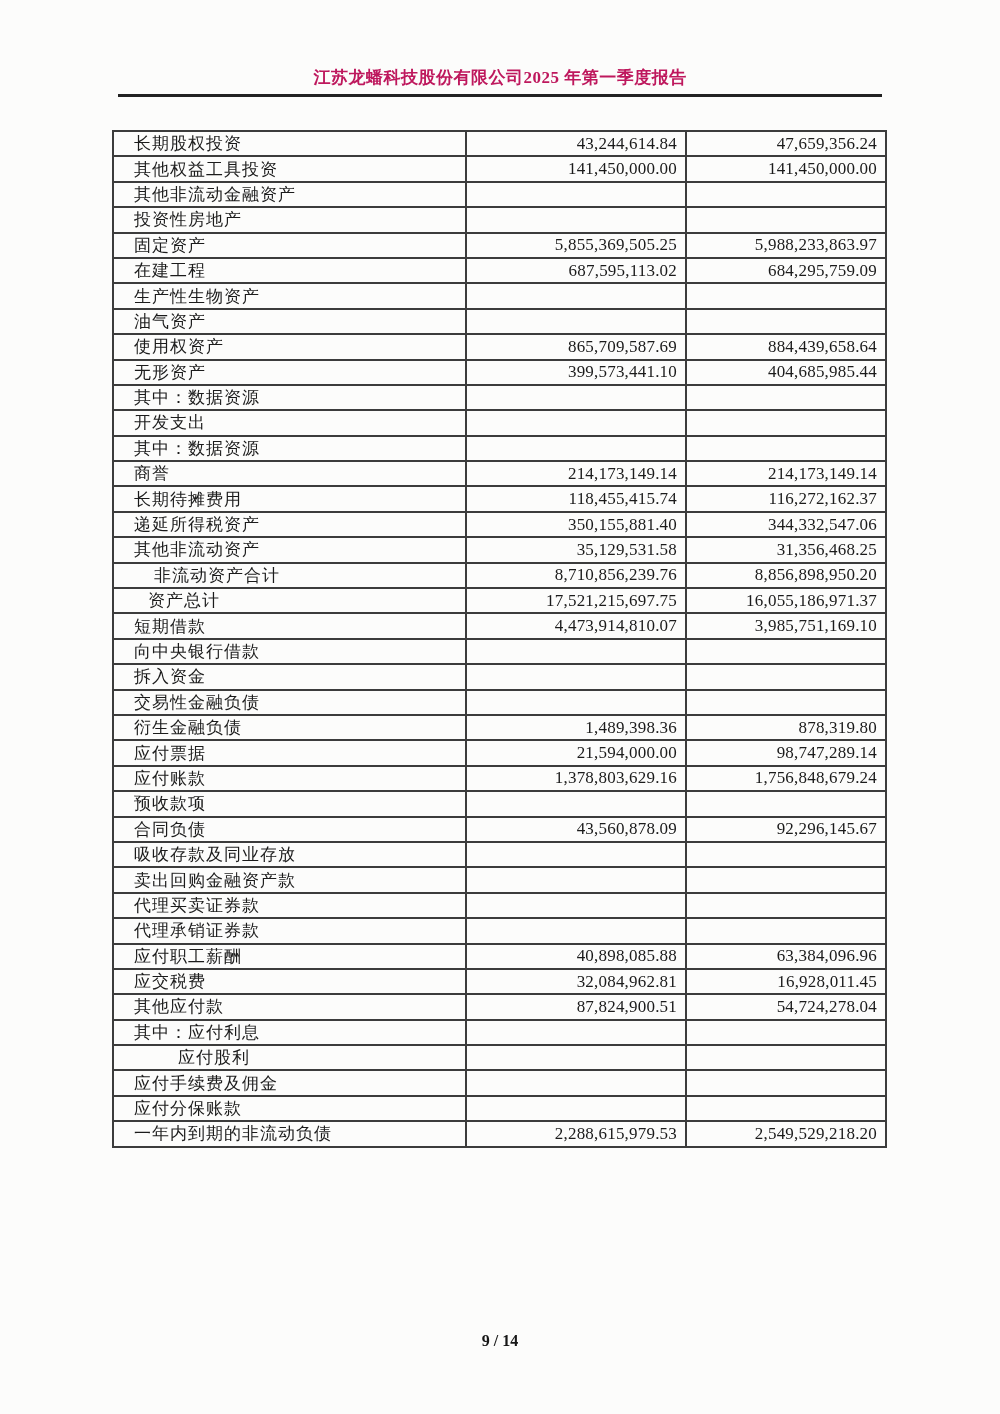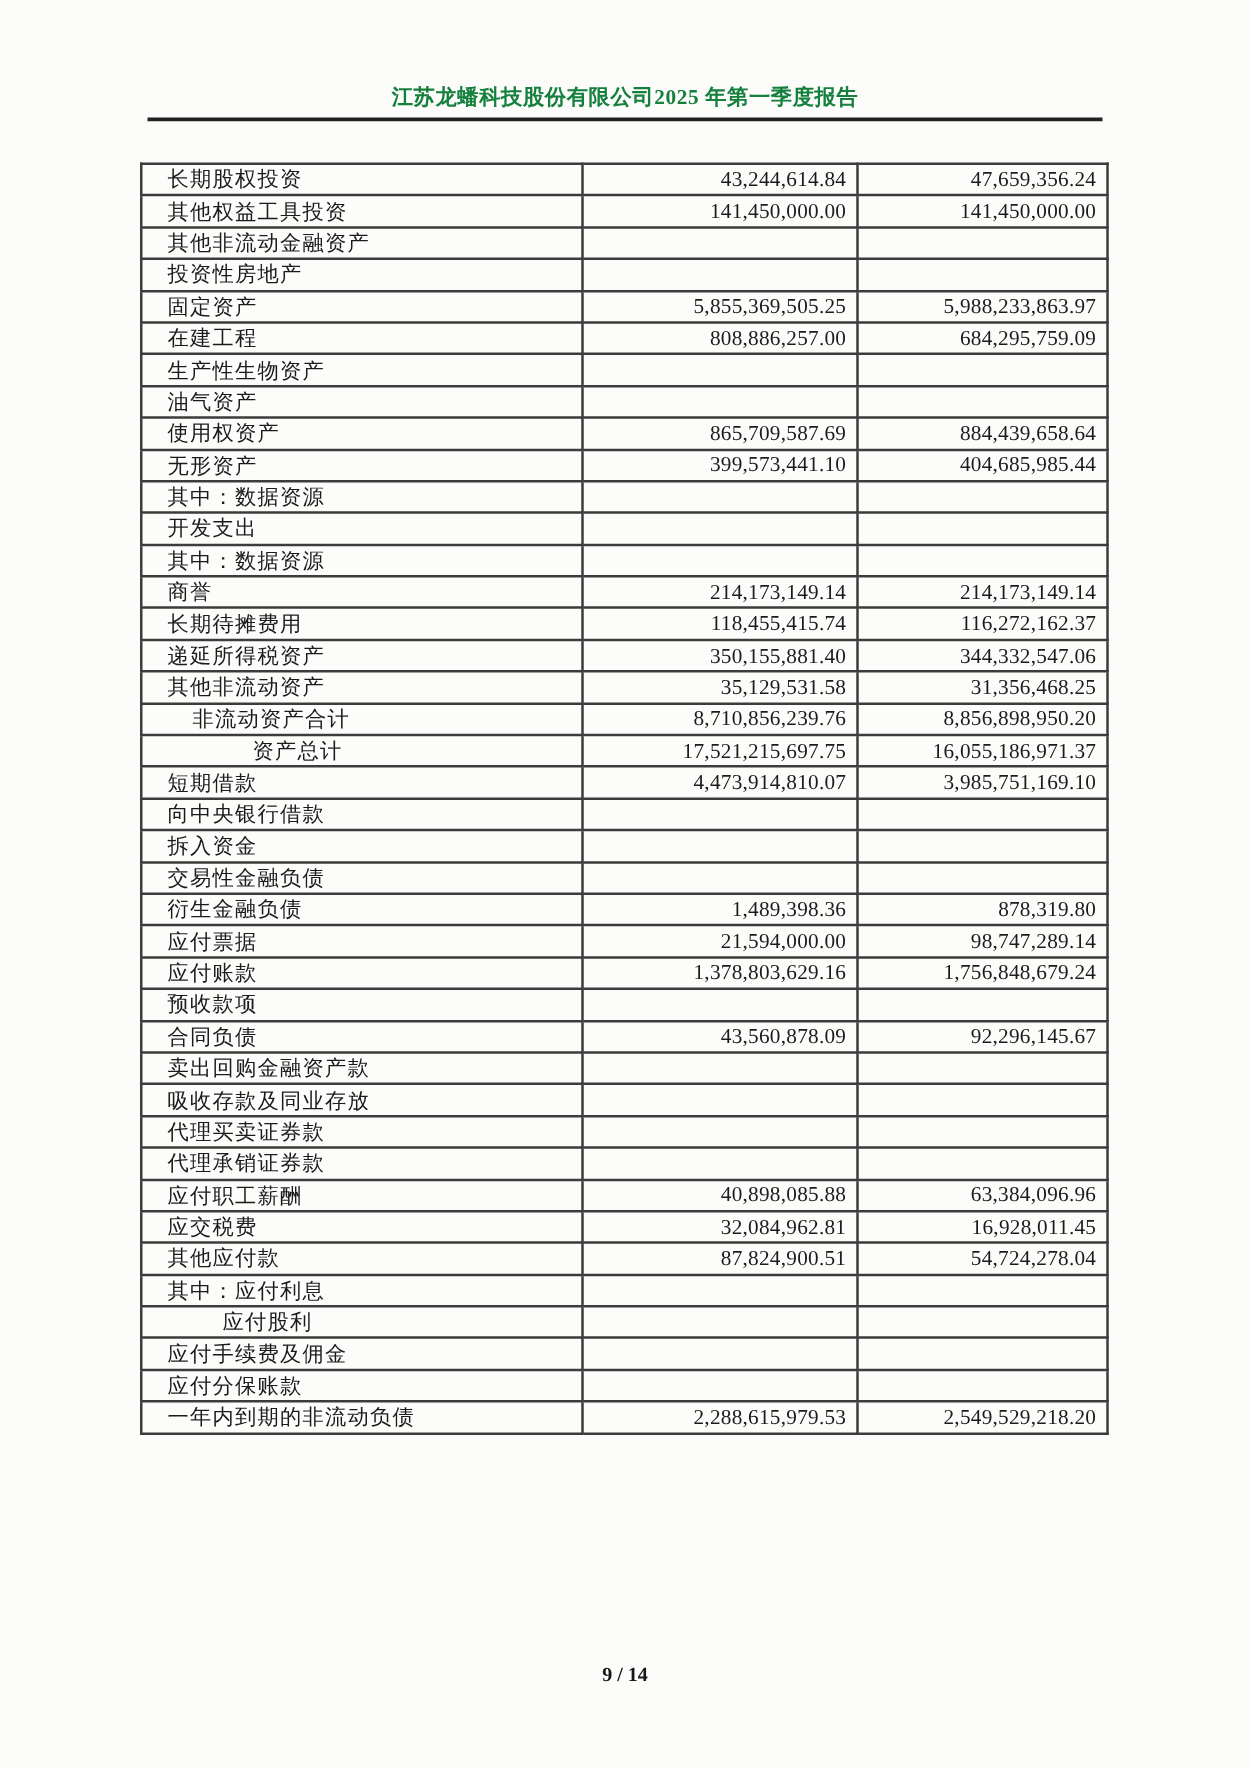--- a/index.html
+++ b/index.html
@@ -13,21 +13,21 @@
   }
   .page { position: absolute; inset: 0; }
 
   .doc-title {
     position: absolute;
     top: 66px; left: 0; right: 0;
     text-align: center;
     font-size: 17px;
     font-weight: bold;
     letter-spacing: 0.5px;
-    color: #15803d;
+    color: #be185d;
   }
   .header-rule {
     position: absolute;
     top: 94px; left: 118px;
     width: 764px; height: 2.5px;
     background: #222;
   }
 
   table.bs-table {
     position: absolute;
@@ -46,21 +46,21 @@
     height: 25.4px;
     vertical-align: middle;
     white-space: nowrap;
     overflow: hidden;
   }
   td.label-cell { text-align: left; letter-spacing: 1px; }
   td.num-cell   { text-align: right; padding-right: 8px; letter-spacing: 0.2px; }
 
   tr.type-item     td.label-cell { padding-left: 20px; }
   tr.type-subtotal td.label-cell { padding-left: 40px; margin-left: 43px; }
-  tr.type-total    td.label-cell { padding-left: 88px; }
+  tr.type-total    td.label-cell { padding-left: 34px; }
   tr.type-sub-item td.label-cell { padding-left: 64px; }
   tr.type-section  td.label-cell { padding-left: 7px; font-weight: bold; }
 
   .page-number {
     position: absolute;
     top: 1332px; left: 0; right: 0;
     text-align: center;
     font-size: 16px;
     font-weight: bold;
     color: #171717;
@@ -102,21 +102,21 @@
     <td class="num-cell"></td>
     <td class="num-cell"></td>
   </tr>
         <tr class="type-item">
     <td class="label-cell">固定资产</td>
     <td class="num-cell">5,855,369,505.25</td>
     <td class="num-cell">5,988,233,863.97</td>
   </tr>
         <tr class="type-item">
     <td class="label-cell">在建工程</td>
-    <td class="num-cell">808,886,257.00</td>
+    <td class="num-cell">687,595,113.02</td>
     <td class="num-cell">684,295,759.09</td>
   </tr>
         <tr class="type-item">
     <td class="label-cell">生产性生物资产</td>
     <td class="num-cell"></td>
     <td class="num-cell"></td>
   </tr>
         <tr class="type-item">
     <td class="label-cell">油气资产</td>
     <td class="num-cell"></td>
@@ -216,26 +216,26 @@
     <td class="label-cell">预收款项</td>
     <td class="num-cell"></td>
     <td class="num-cell"></td>
   </tr>
         <tr class="type-item">
     <td class="label-cell">合同负债</td>
     <td class="num-cell">43,560,878.09</td>
     <td class="num-cell">92,296,145.67</td>
   </tr>
         <tr class="type-item">
+    <td class="label-cell">吸收存款及同业存放</td>
+    <td class="num-cell"></td>
+    <td class="num-cell"></td>
+  </tr>
+        <tr class="type-item">
     <td class="label-cell">卖出回购金融资产款</td>
-    <td class="num-cell"></td>
-    <td class="num-cell"></td>
-  </tr>
-        <tr class="type-item">
-    <td class="label-cell">吸收存款及同业存放</td>
     <td class="num-cell"></td>
     <td class="num-cell"></td>
   </tr>
         <tr class="type-item">
     <td class="label-cell">代理买卖证券款</td>
     <td class="num-cell"></td>
     <td class="num-cell"></td>
   </tr>
         <tr class="type-item">
     <td class="label-cell">代理承销证券款</td>

